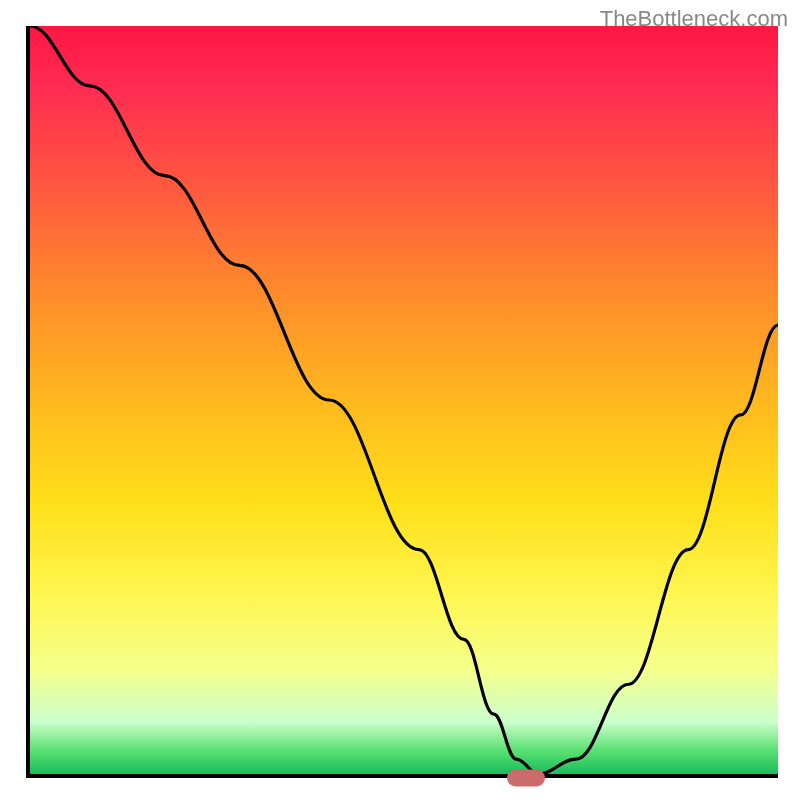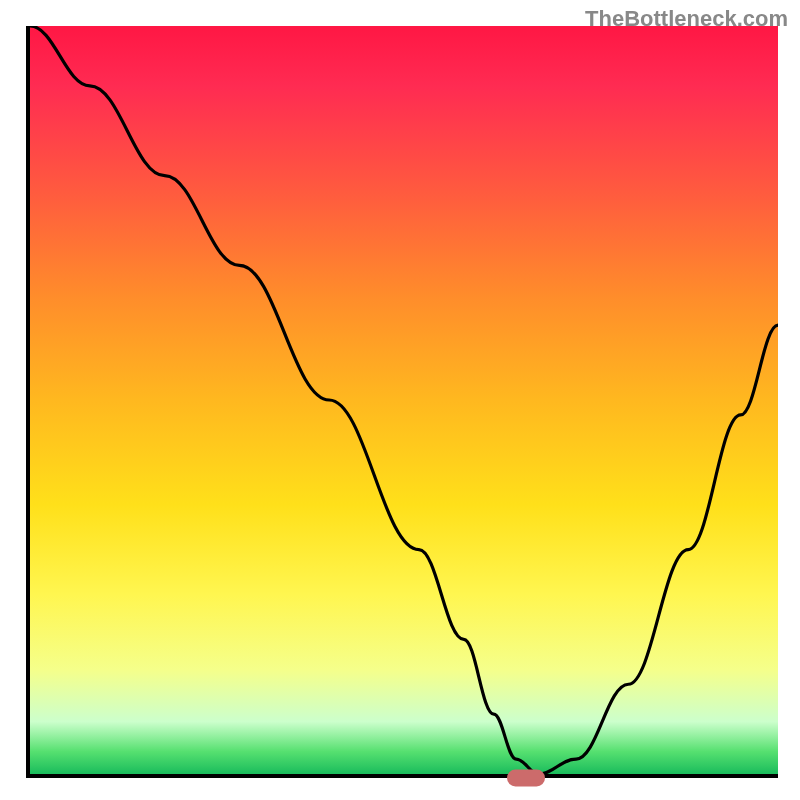--- a/index.html
+++ b/index.html
@@ -9,21 +9,21 @@
     background: #ffffff;
     position: relative;
     font-family: Arial, sans-serif;
   }
   .watermark {
     position: absolute;
     top: 6px;
     right: 12px;
     font-size: 22px;
     color: #888888;
-    font-weight: 700;
+    font-weight: 400;
     z-index: 10;
   }
   .plot-area {
     position: absolute;
     left: 26px;
     top: 26px;
     width: 752px;
     height: 752px;
     border-left: 4px solid #000;
     border-bottom: 4px solid #000;

